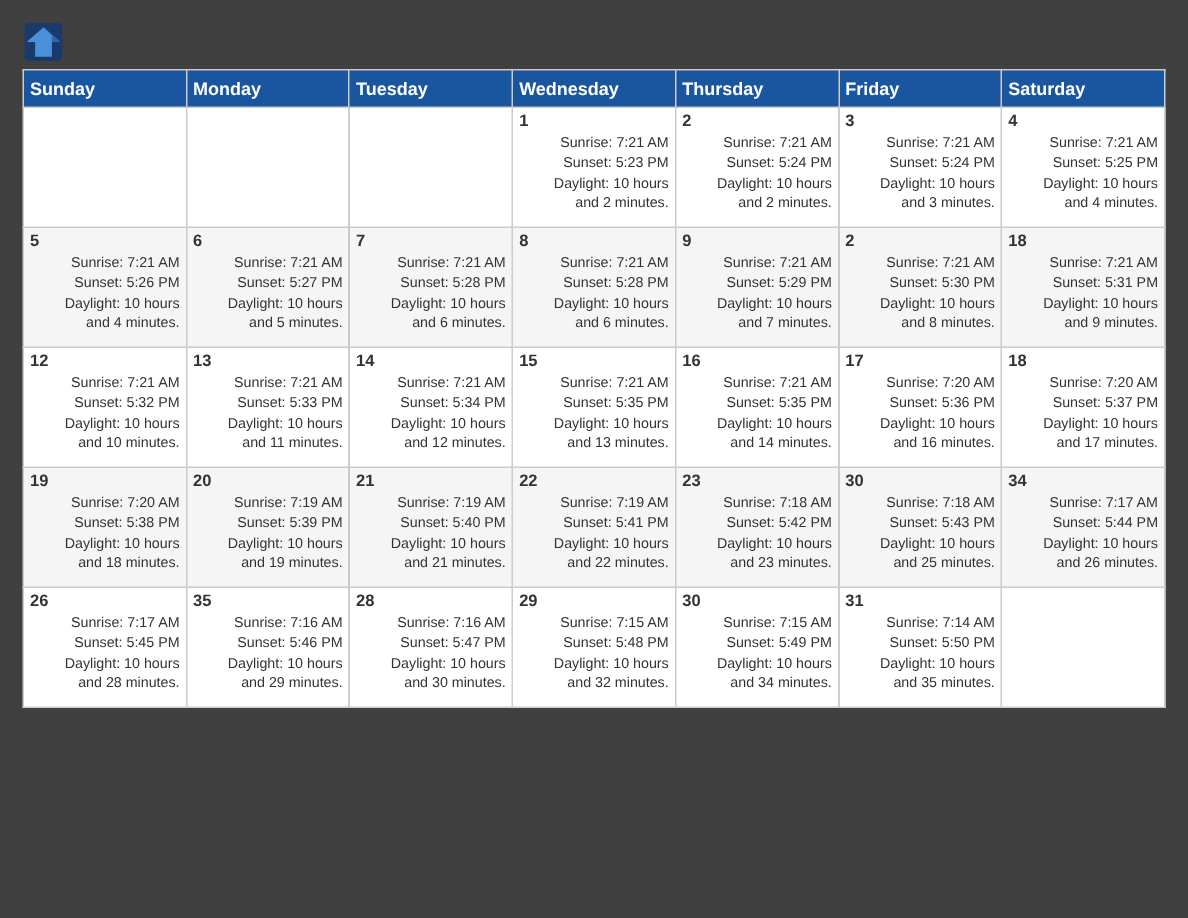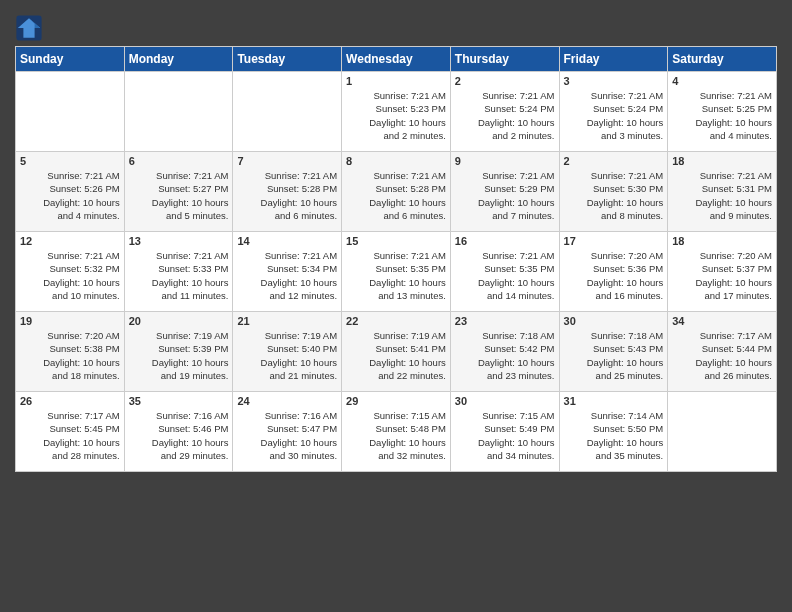--- a/index.html
+++ b/index.html
@@ -247,21 +247,21 @@
         <tr>
           <td>
             <span class="day-num">26</span>
             <div class="day-info">Sunrise: 7:17 AM<br>Sunset: 5:45 PM<br>Daylight: 10 hours<br>and 28 minutes.</div>
           </td>
           <td>
             <span class="day-num">35</span>
             <div class="day-info">Sunrise: 7:16 AM<br>Sunset: 5:46 PM<br>Daylight: 10 hours<br>and 29 minutes.</div>
           </td>
           <td>
-            <span class="day-num">24</span>
+            <span class="day-num">28</span>
             <div class="day-info">Sunrise: 7:16 AM<br>Sunset: 5:47 PM<br>Daylight: 10 hours<br>and 30 minutes.</div>
           </td>
           <td>
             <span class="day-num">29</span>
             <div class="day-info">Sunrise: 7:15 AM<br>Sunset: 5:48 PM<br>Daylight: 10 hours<br>and 32 minutes.</div>
           </td>
           <td>
             <span class="day-num">30</span>
             <div class="day-info">Sunrise: 7:15 AM<br>Sunset: 5:49 PM<br>Daylight: 10 hours<br>and 34 minutes.</div>
           </td>

